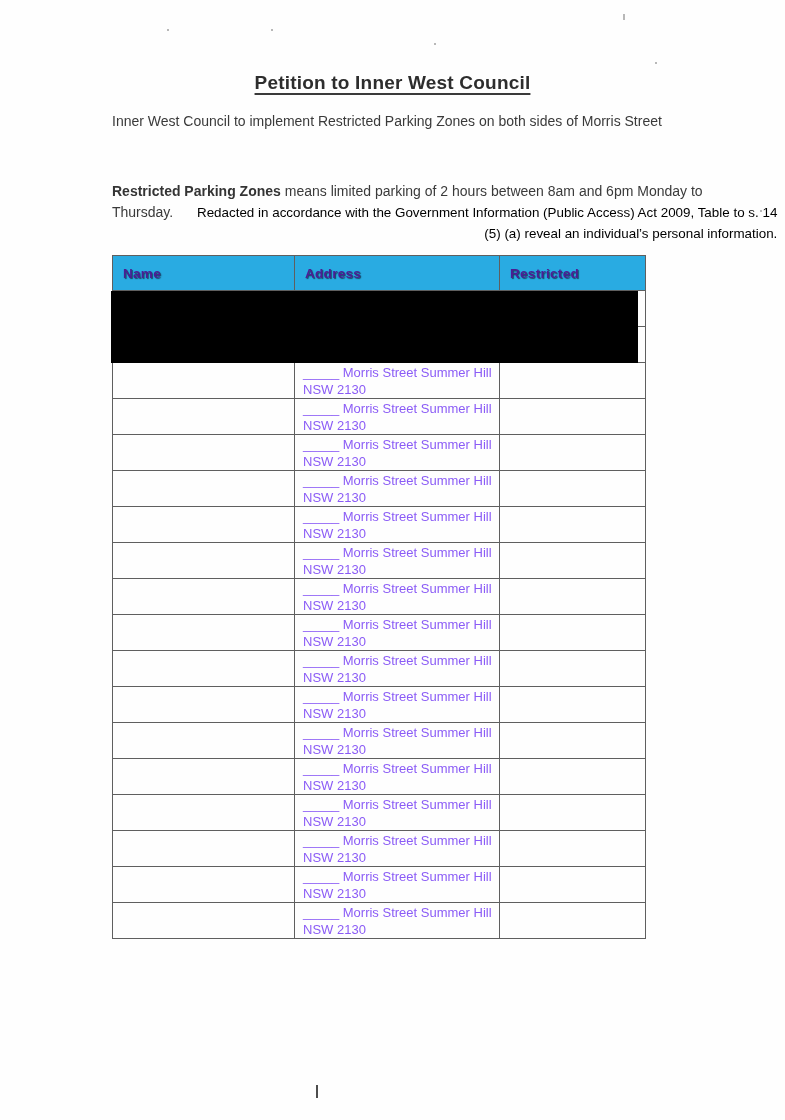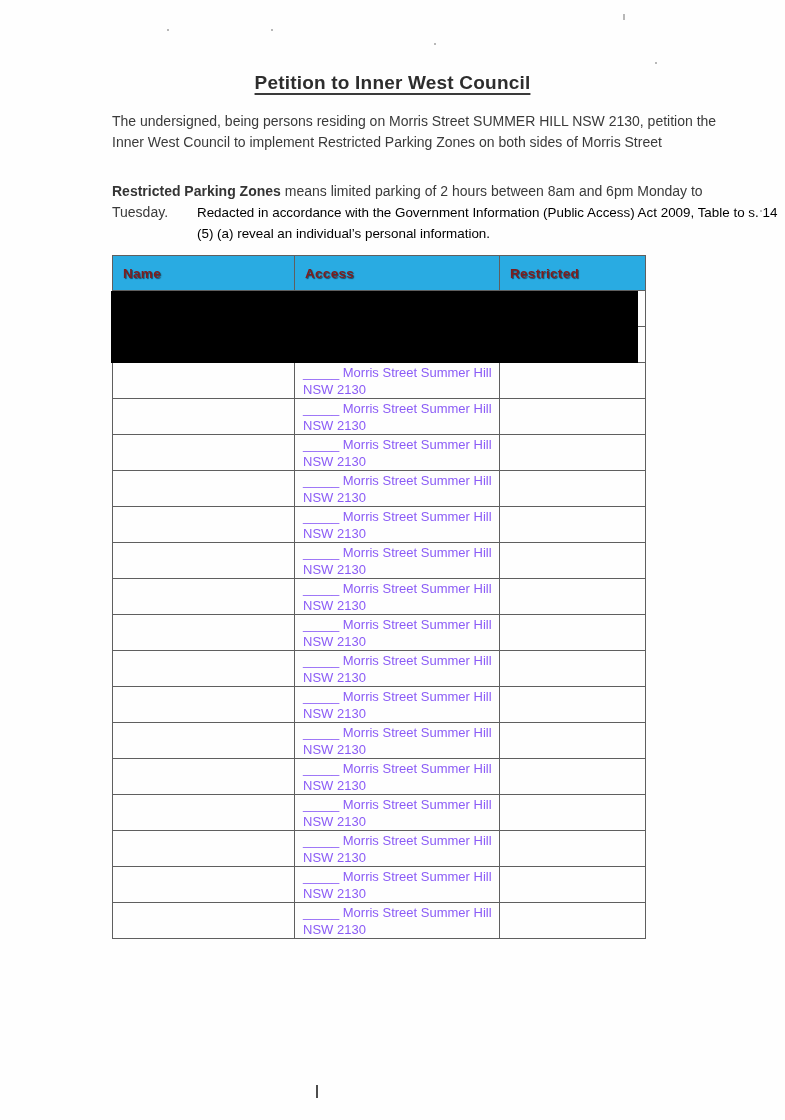--- a/index.html
+++ b/index.html
@@ -17,30 +17,30 @@
     text-decoration-color:#3a3a3a;
   }
   .para { position:absolute; left:112px; font-size:14px; color:#3a3a3a; }
   .para .line { white-space:nowrap; height:21px; line-height:21px; }
   #intro-paragraph { top:111px; }
   #definition-paragraph { top:181px; }
   .bold-run { font-weight:700; color:#343434; }
   .redaction-note {
     position:absolute; left:197px; top:202px; font-size:13.4px; color:#000;
   }
-  .redaction-note .line { white-space:nowrap; height:21px; line-height:21px; }
+  .redaction-note .line { white-space:nowrap; height:21px; line-height:21px;text-align:right; }
 
   table.petition {
     position:absolute; left:112px; top:255px; width:533px;
     border-collapse:collapse; table-layout:fixed;
   }
   .petition th, .petition td { border:1px solid #5f5f5f; }
   .petition thead tr { height:35px; }
   .petition th {
-    background:#29abe2; color:#7f1d1d;
+    background:#29abe2; color:#4c1d95;
     text-shadow:1px 1px 1px rgba(12,42,58,0.75);
     font-size:13.5px; font-weight:700; text-align:left;
     padding:0 0 0 10px; letter-spacing:0.3px; vertical-align:middle;
   }
   .petition tr.redacted-row { height:36px; }
   .petition tr.data-row { height:35.75px; }
   .petition td { vertical-align:top; font-size:13px; color:#8b5cf6; overflow:hidden; }
   .petition td.c-addr { padding:1px 2px 0 8px; }
   .addr-line { white-space:nowrap; line-height:17px; }
 
@@ -61,44 +61,43 @@
   <div class="speck" style="left:434px; top:43px;"></div>
   <div class="speck" style="left:623px; top:14px; height:6px;"></div>
   <div class="speck" style="left:655px; top:62px;"></div>
   <div class="speck" style="left:760px; top:210px;"></div>
 
   <div class="title">
     <span class="underlined">Petition to Inner West Council</span>
   </div>
 
   <div class="para" id="intro-paragraph">
-    <div class="line">The undersigned, being persons residing on Morris Street SUMMER HILL NSW 2130, petition the</div>
     <div class="line">Inner West Council to implement Restricted Parking Zones on both sides of Morris Street</div>
   </div>
 
   <div class="para" id="definition-paragraph">
     <div class="line"><span class="bold-run">Restricted Parking Zones</span><span> means limited parking of 2 hours between 8am and 6pm Monday to</span></div>
-    <div class="line">Tuesday.</div>
+    <div class="line">Thursday.</div>
   </div>
 
   <div class="redaction-note">
     <div class="line">Redacted in accordance with the Government Information (Public Access) Act 2009, Table to s. 14</div>
     <div class="line">(5) (a) reveal an individual’s personal information.</div>
   </div>
 
   <table class="petition">
     <colgroup>
       <col style="width:182px">
       <col style="width:205px">
       <col style="width:146px">
     </colgroup>
     <thead>
       <tr>
         <th>Name</th>
-        <th>Access</th>
+        <th>Address</th>
         <th>Restricted</th>
       </tr>
     </thead>
     <tbody>
       <tr class="redacted-row">
           <td></td>
           <td></td>
           <td></td>
         </tr>
       <tr class="redacted-row">

